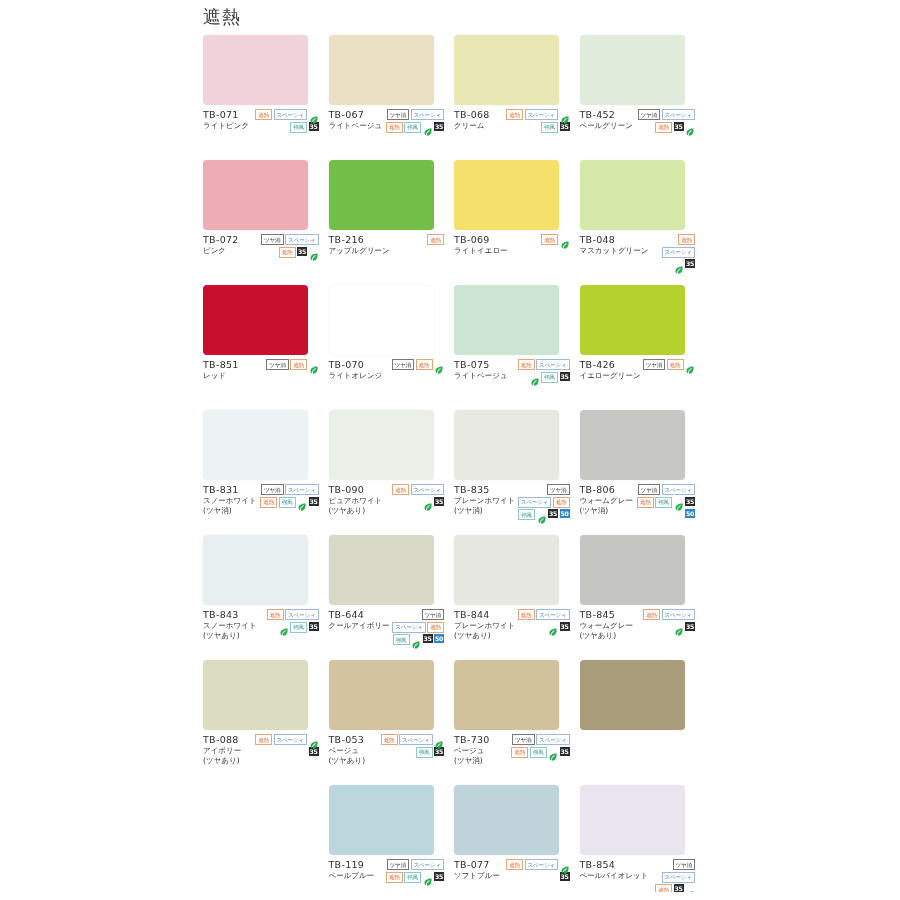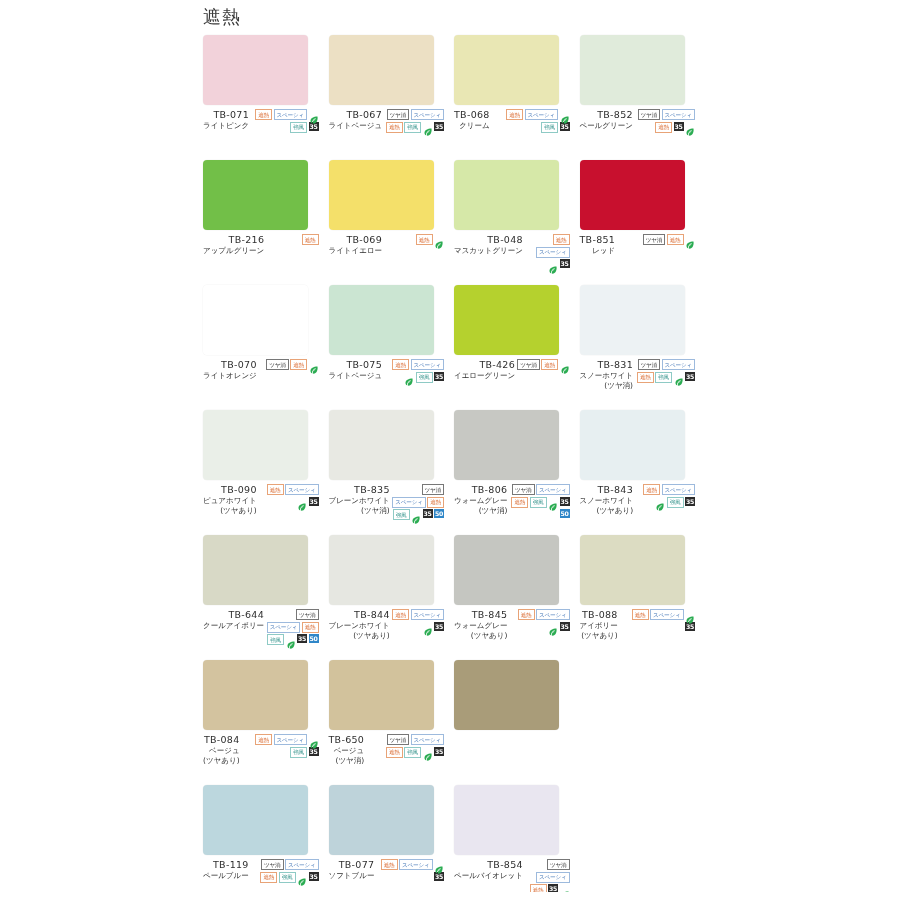--- a/index.html
+++ b/index.html
@@ -19,21 +19,21 @@
   .grid{display:flex;flex-wrap:wrap;width:502px;}
   .cell{width:125.5px;box-sizing:border-box;padding:0 10px 0 0;height:125px;}
   .cell.empty{visibility:hidden;}
 
   .swatch{
     width:105px;height:70px;border-radius:4px;
     box-shadow:0 0 0 0.5px rgba(0,0,0,0.045);
   }
 
   .meta{display:flex;justify-content:space-between;align-items:flex-start;margin-top:4px;}
-  .names{flex:0 0 auto;text-align:right;}
+  .names{flex:0 0 auto;}
   .code{font-size:9.5px;color:#2e2e2e;line-height:12px;letter-spacing:0.3px;white-space:nowrap;}
   .cname{font-size:7.5px;color:#2e2e2e;line-height:10px;white-space:nowrap;}
   .cgloss{font-size:7.5px;color:#2e2e2e;line-height:10px;white-space:nowrap;}
 
   .badges{
     flex:1 1 auto;display:flex;flex-wrap:wrap;justify-content:flex-end;
     align-content:flex-start;gap:1.5px;padding-left:2px;max-width:66px;
   }
   .bdg{
     font-size:5.6px;line-height:8px;padding:0.5px 2px;
@@ -119,22 +119,41 @@
                 </svg></span>
               <span class="bdg bdg-kyofu">強風</span>
               <span class="sq sq35">35</span>
             </div>
           </div>
         </div>
         <div class="cell">
           <div class="swatch" style="background:#e0ebdb"></div>
           <div class="meta">
             <div class="names">
-              <div class="code">TB-852</div>
+              <div class="code">TB-452</div>
               <div class="cname">ペールグリーン</div>
+            </div>
+            <div class="badges">
+              <span class="bdg bdg-tsuyakeshi">ツヤ消</span>
+              <span class="bdg bdg-spacy">スペーシィ</span>
+              <span class="bdg bdg-shanetsu">遮熱</span>
+              <span class="sq sq35">35</span>
+              <span class="leaf"><svg viewBox="0 0 20 20" width="10" height="10">
+                  <path d="M17 3C9 3 3 6 3 12c0 2.2 1.3 4 3 4.6C6 11 9.5 7.5 14 6.2 10.6 8 8 11.3 7.4 17c0 0 2 .6 4 0C16 15.6 18 9 17 3z" fill="#2bac52"></path>
+                  <path d="M10.5 8.2c1.2-.6 2.6-.9 2.6-.9s-2.4 1.9-3.4 4.2" fill="none" stroke="#ffffff" stroke-width="1.1"></path>
+                </svg></span>
+            </div>
+          </div>
+        </div>
+        <div class="cell">
+          <div class="swatch" style="background:#eeacb6"></div>
+          <div class="meta">
+            <div class="names">
+              <div class="code">TB-072</div>
+              <div class="cname">ピンク</div>
             </div>
             <div class="badges">
               <span class="bdg bdg-tsuyakeshi">ツヤ消</span>
               <span class="bdg bdg-spacy">スペーシィ</span>
               <span class="bdg bdg-shanetsu">遮熱</span>
               <span class="sq sq35">35</span>
               <span class="leaf"><svg viewBox="0 0 20 20" width="10" height="10">
                   <path d="M17 3C9 3 3 6 3 12c0 2.2 1.3 4 3 4.6C6 11 9.5 7.5 14 6.2 10.6 8 8 11.3 7.4 17c0 0 2 .6 4 0C16 15.6 18 9 17 3z" fill="#2bac52"></path>
                   <path d="M10.5 8.2c1.2-.6 2.6-.9 2.6-.9s-2.4 1.9-3.4 4.2" fill="none" stroke="#ffffff" stroke-width="1.1"></path>
                 </svg></span>
@@ -436,41 +455,41 @@
                   <path d="M10.5 8.2c1.2-.6 2.6-.9 2.6-.9s-2.4 1.9-3.4 4.2" fill="none" stroke="#ffffff" stroke-width="1.1"></path>
                 </svg></span>
               <span class="sq sq35">35</span>
             </div>
           </div>
         </div>
         <div class="cell">
           <div class="swatch" style="background:#d3c39f"></div>
           <div class="meta">
             <div class="names">
-              <div class="code">TB-084</div>
+              <div class="code">TB-053</div>
               <div class="cname">ベージュ</div>
               <div class="cgloss">(ツヤあり)</div>
             </div>
             <div class="badges">
               <span class="bdg bdg-shanetsu">遮熱</span>
               <span class="bdg bdg-spacy">スペーシィ</span>
               <span class="leaf"><svg viewBox="0 0 20 20" width="10" height="10">
                   <path d="M17 3C9 3 3 6 3 12c0 2.2 1.3 4 3 4.6C6 11 9.5 7.5 14 6.2 10.6 8 8 11.3 7.4 17c0 0 2 .6 4 0C16 15.6 18 9 17 3z" fill="#2bac52"></path>
                   <path d="M10.5 8.2c1.2-.6 2.6-.9 2.6-.9s-2.4 1.9-3.4 4.2" fill="none" stroke="#ffffff" stroke-width="1.1"></path>
                 </svg></span>
               <span class="bdg bdg-kyofu">強風</span>
               <span class="sq sq35">35</span>
             </div>
           </div>
         </div>
         <div class="cell">
           <div class="swatch" style="background:#d2c29c"></div>
           <div class="meta">
             <div class="names">
-              <div class="code">TB-650</div>
+              <div class="code">TB-730</div>
               <div class="cname">ベージュ</div>
               <div class="cgloss">(ツヤ消)</div>
             </div>
             <div class="badges">
               <span class="bdg bdg-tsuyakeshi">ツヤ消</span>
               <span class="bdg bdg-spacy">スペーシィ</span>
               <span class="bdg bdg-shanetsu">遮熱</span>
               <span class="bdg bdg-kyofu">強風</span>
               <span class="leaf"><svg viewBox="0 0 20 20" width="10" height="10">
                   <path d="M17 3C9 3 3 6 3 12c0 2.2 1.3 4 3 4.6C6 11 9.5 7.5 14 6.2 10.6 8 8 11.3 7.4 17c0 0 2 .6 4 0C16 15.6 18 9 17 3z" fill="#2bac52"></path>

